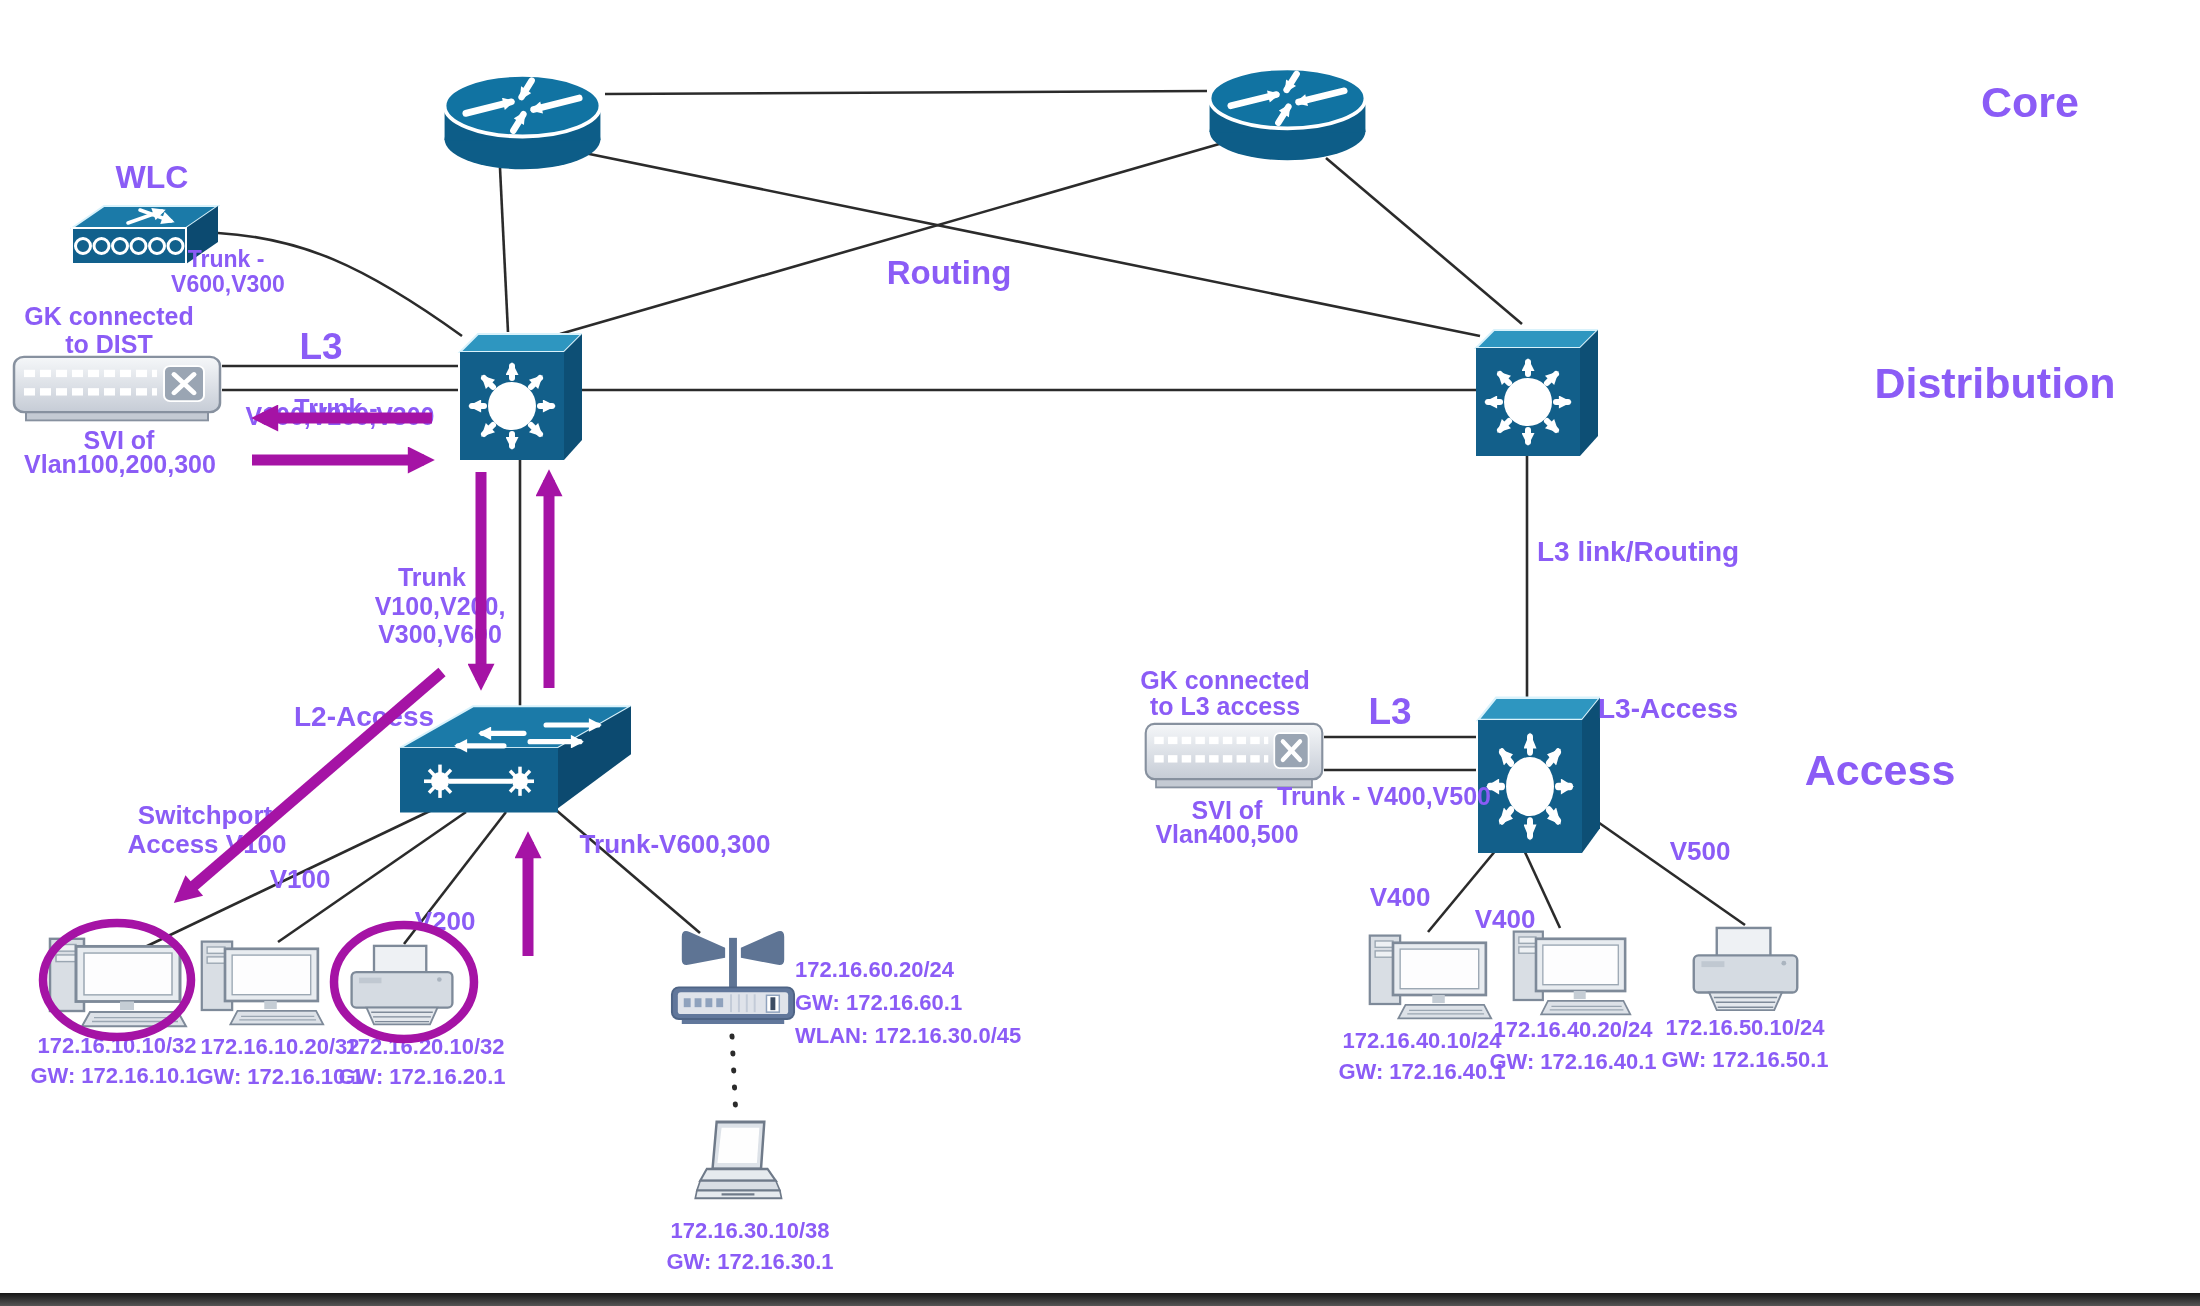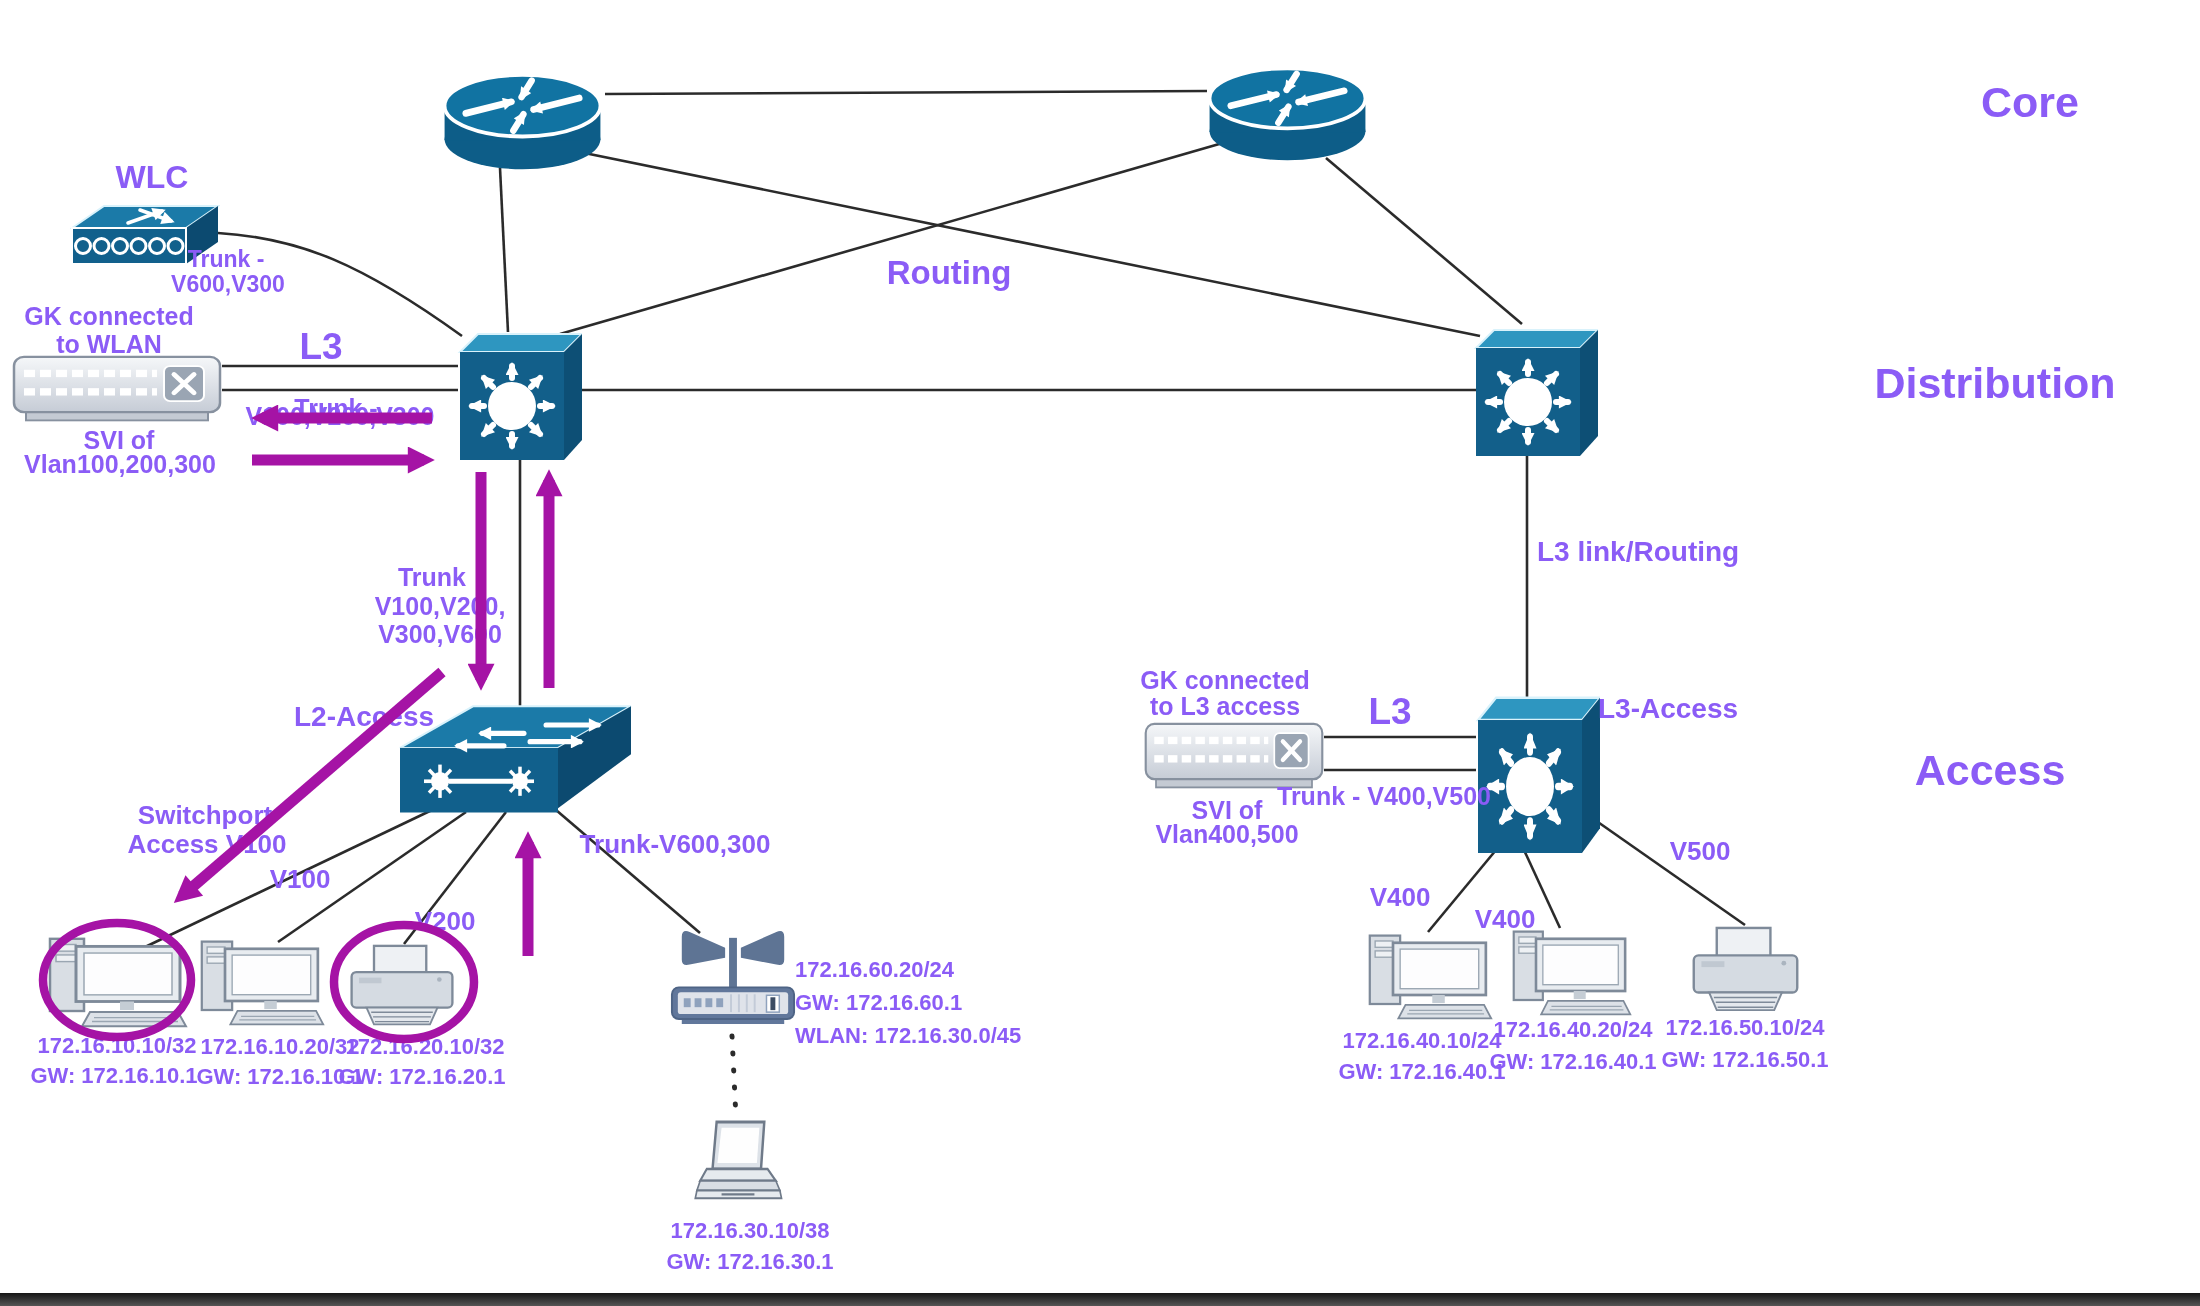--- a/index.html
+++ b/index.html
@@ -317,29 +317,29 @@
       </svg>
   </div>
   <div class="dev" style="left:1688px;top:926px;width:115px;height:90px">
     <svg preserveAspectRatio="none">
         <use href="#sym-printer"></use>
       </svg>
   </div>
 
   <div class="lbl f42" style="left:2030px;top:103px">Core</div>
   <div class="lbl f42" style="left:1995px;top:384px">Distribution</div>
-  <div class="lbl f42" style="left:1990px;top:771px">Access</div>
+  <div class="lbl f42" style="left:1880px;top:771px">Access</div>
   <div class="lbl f33" style="left:949px;top:273px">Routing</div>
 
   <div class="lbl f32" style="left:152px;top:178px">WLC</div>
   <div class="lbl f23" style="left:226px;top:259px">Trunk -</div>
   <div class="lbl f23" style="left:228px;top:284px">V600,V300</div>
 
   <div class="lbl f25" style="left:109px;top:316px">GK connected</div>
-  <div class="lbl f25" style="left:109px;top:344px">to WLAN</div>
+  <div class="lbl f25" style="left:109px;top:344px">to DIST</div>
   <div class="lbl f29" style="left:321px;top:347px">L3</div>
   <div class="lbl f25" style="left:336px;top:408px">Trunk -</div>
   <div class="lbl f25" style="left:340px;top:416px">V100,V200,V300</div>
   <div class="lbl f25" style="left:119px;top:440px">SVI of</div>
   <div class="lbl f25" style="left:120px;top:464px">Vlan100,200,300</div>
 
   <div class="lbl f25" style="left:432px;top:577px">Trunk</div>
   <div class="lbl f25" style="left:440px;top:606px">V100,V200,</div>
   <div class="lbl f25" style="left:440px;top:634px">V300,V600</div>
 

